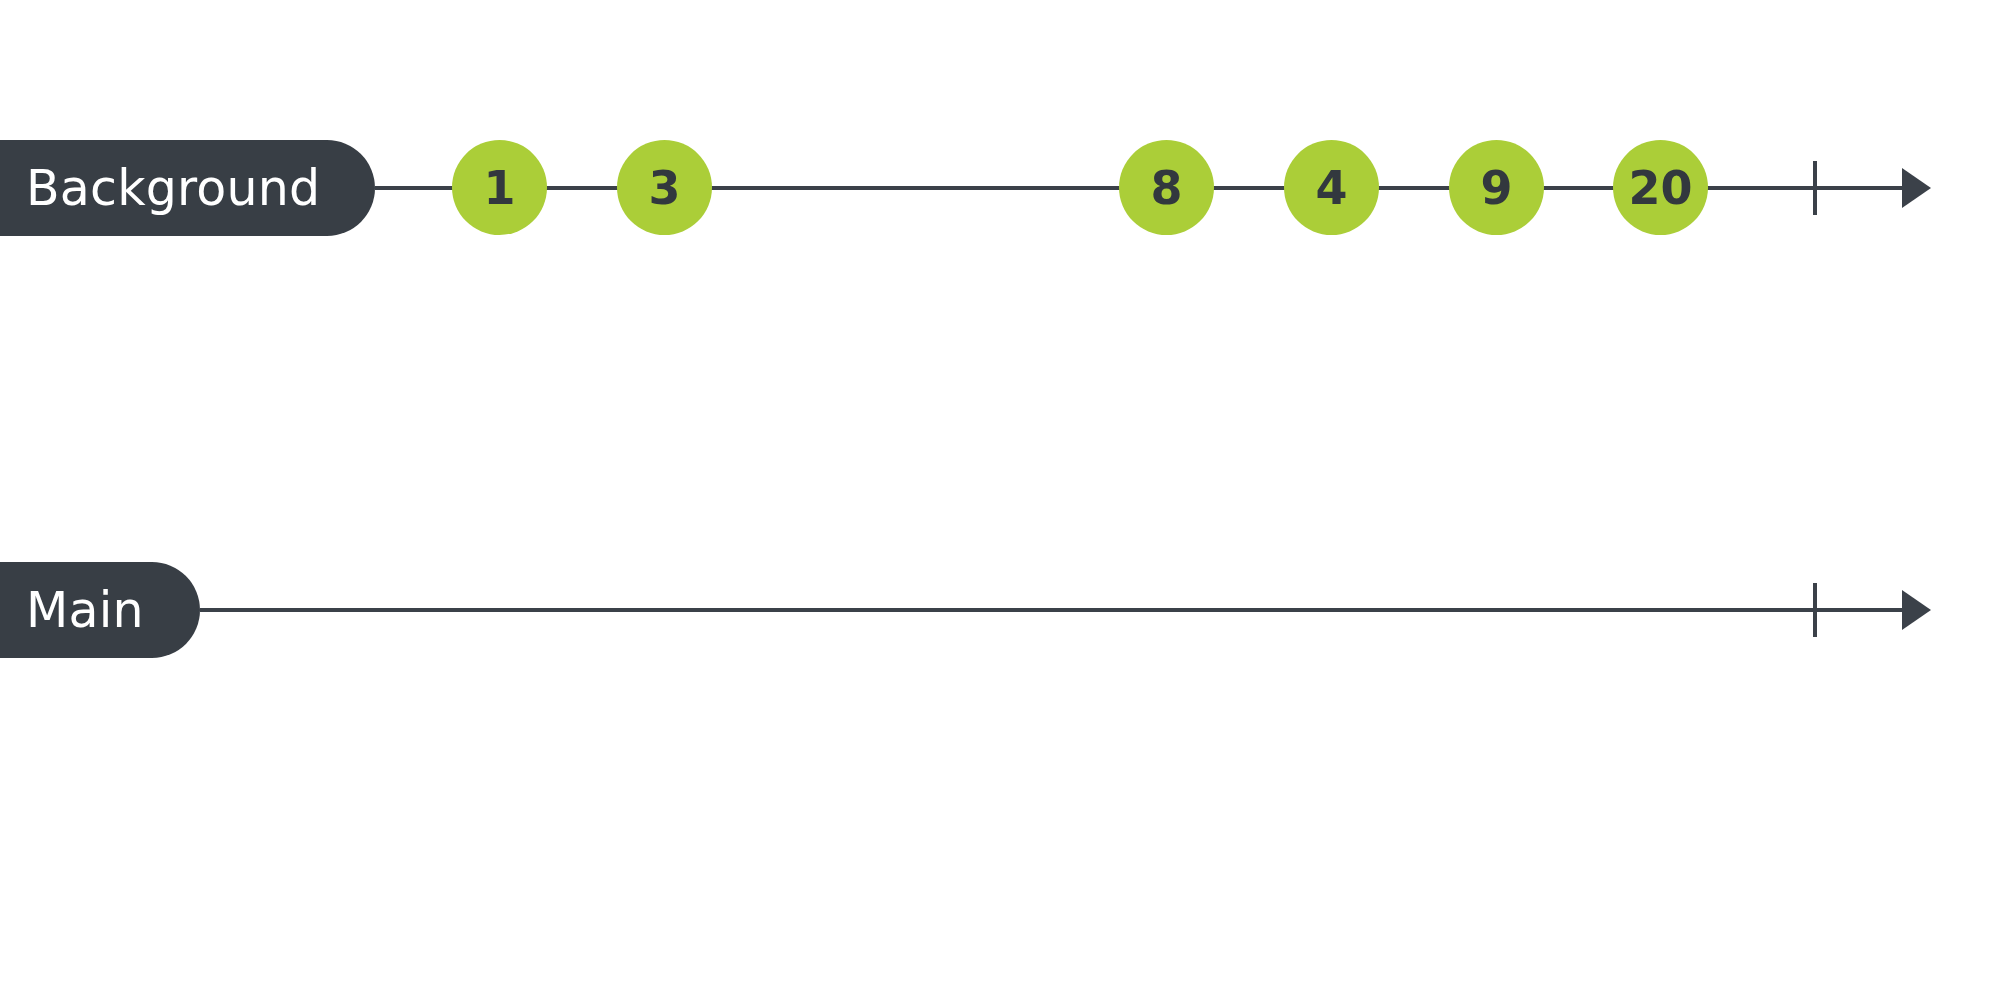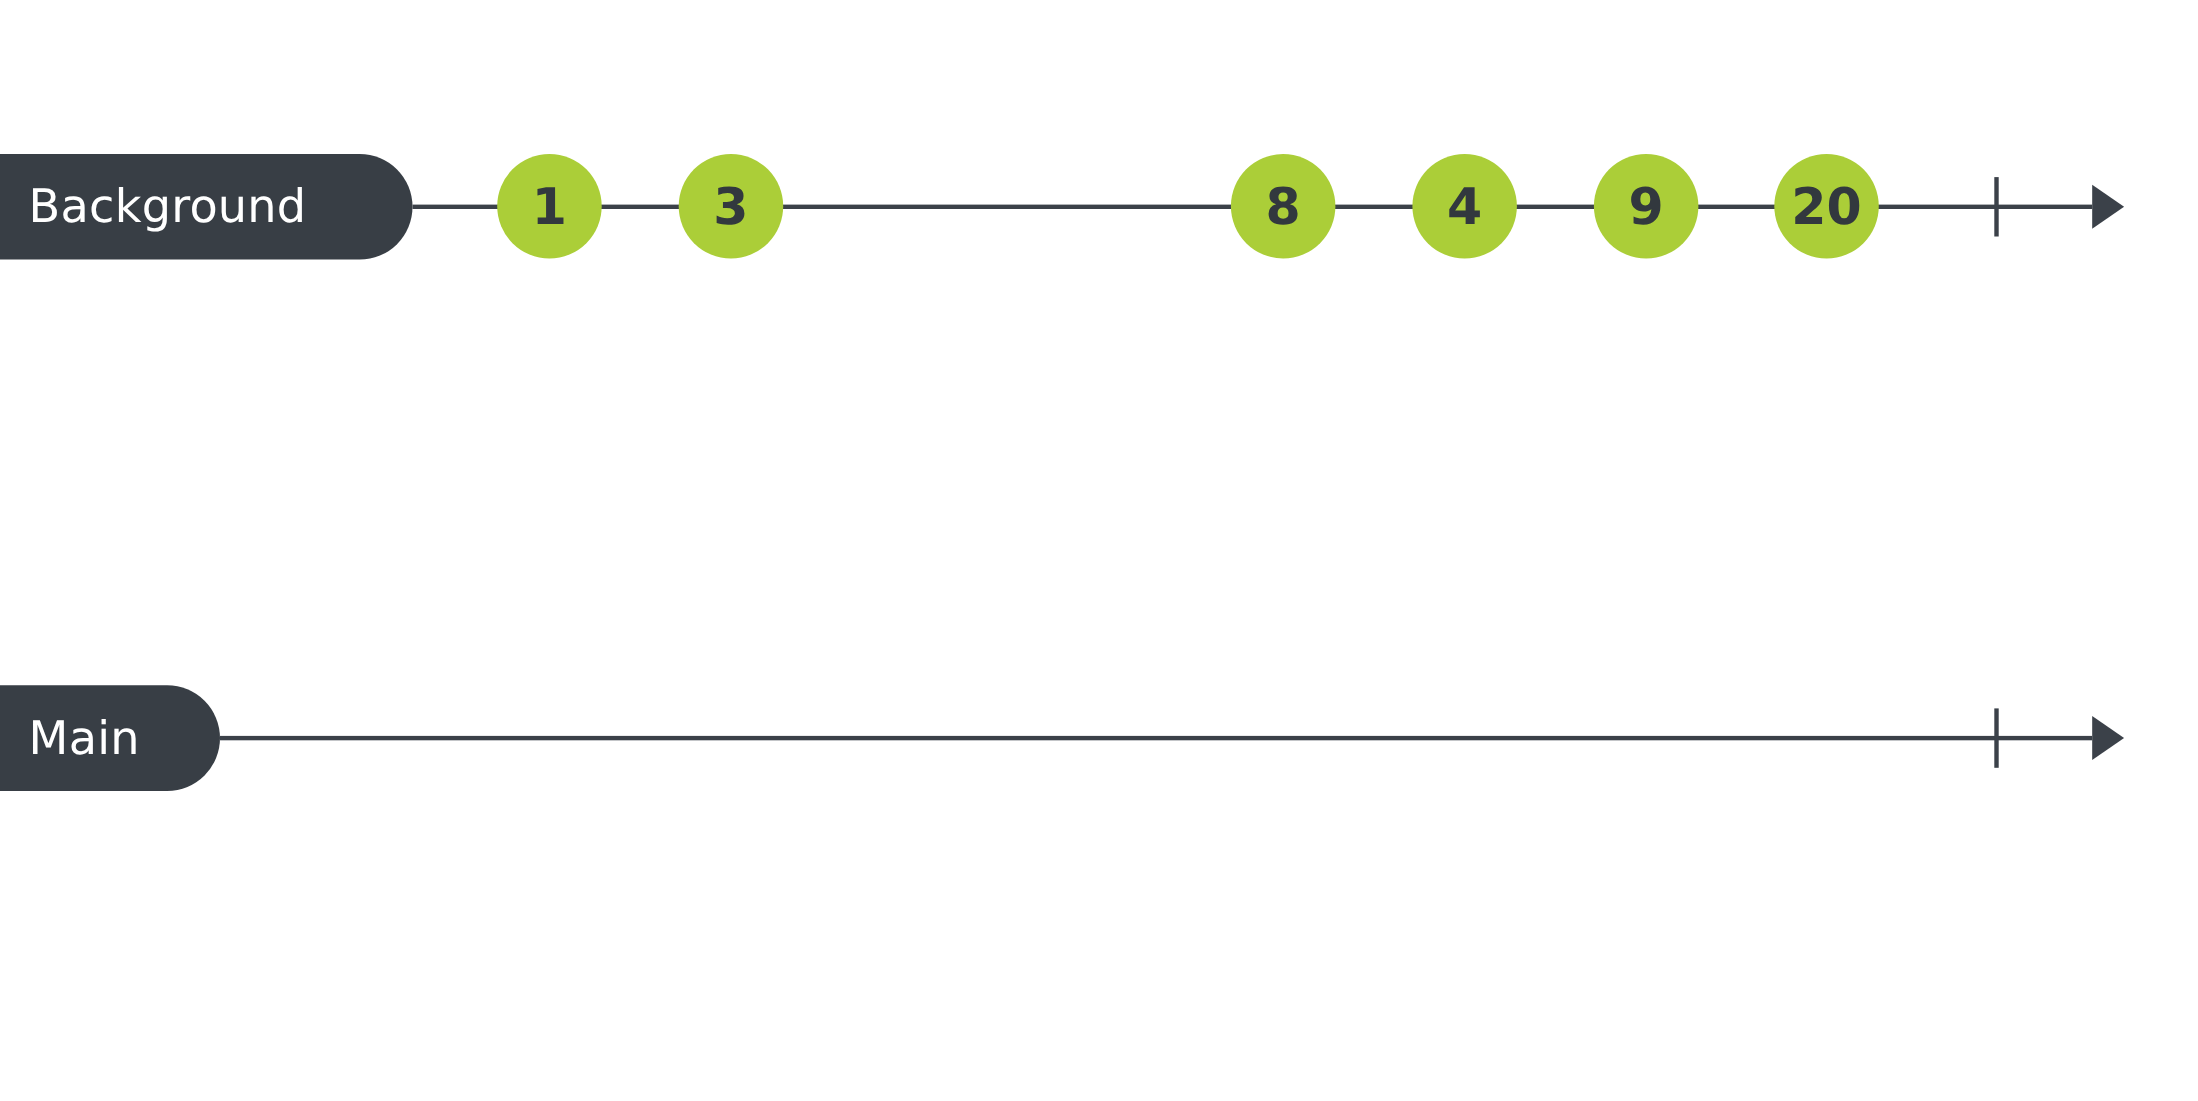--- a/index.html
+++ b/index.html
@@ -40,21 +40,21 @@
     align-items: center;
     background: #383E45;
     border-top-right-radius: 48px;
     border-bottom-right-radius: 48px;
     padding-left: 26px;
     padding-right: 34px;
     box-sizing: border-box;
   }
   .lane-label-text {
     color: #ffffff;
-    font-size: 42px;
+    font-size: 49px;
     line-height: 1;
     letter-spacing: 0.2px;
     white-space: nowrap;
     font-family: "DejaVu Sans", sans-serif;
   }
 
   
   .axis-line {
     position: absolute;
     height: 4px;
@@ -131,21 +131,21 @@
     </div>
     <div class="node" style="left:1449px;">
       <span class="node-label">9</span>
     </div>
     <div class="node" style="left:1613px;">
       <span class="node-label">20</span>
     </div>
 
   </div>
 
-  <div class="lane" style="top:623px;">
+  <div class="lane" style="top:562px;">
 
     <div class="lane-label" style="width:200px;">
       <span class="lane-label-text">Main</span>
     </div>
 
     <div class="axis-line" style="left:200px; width:1702px;"></div>
 
     <div class="axis-tick" style="left:1813px;"></div>
 
     <div class="axis-arrow" style="left:1902px;"></div>

